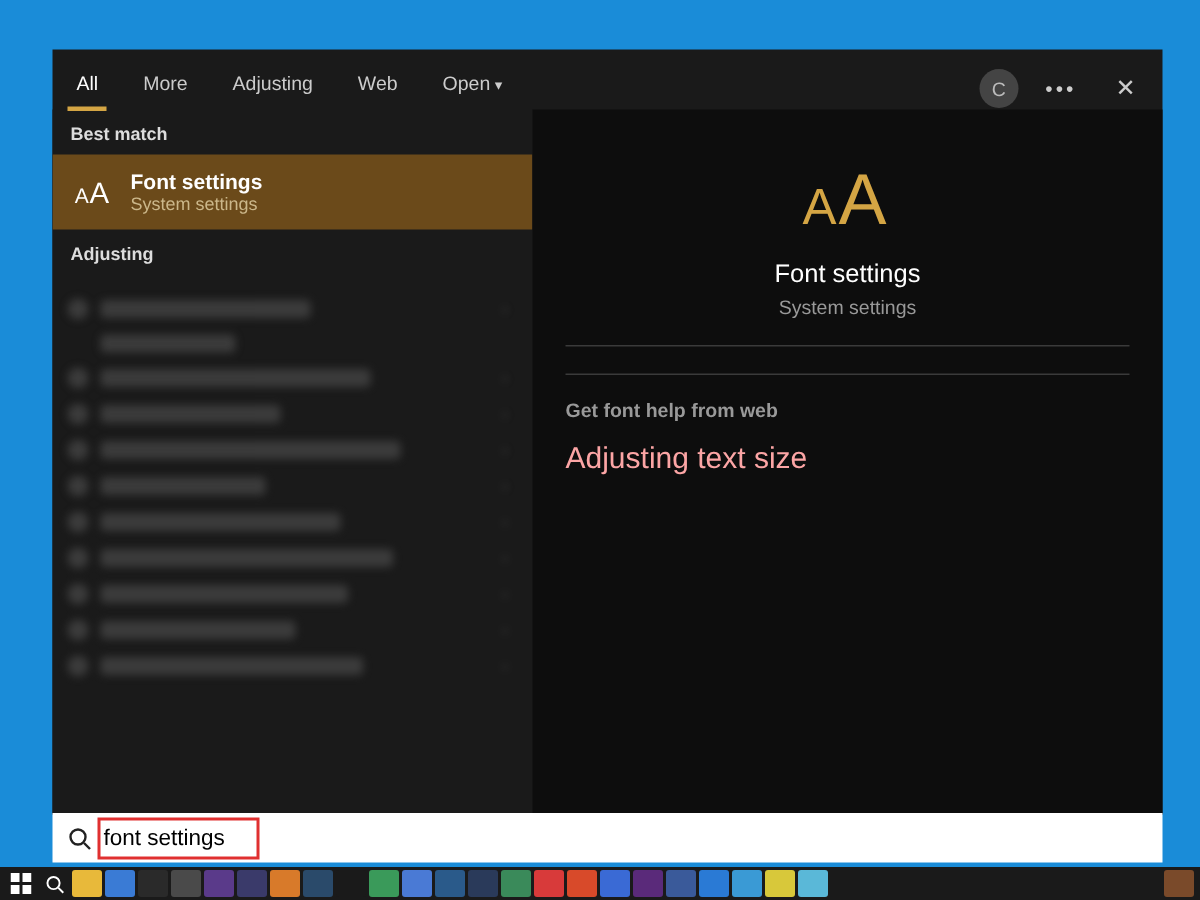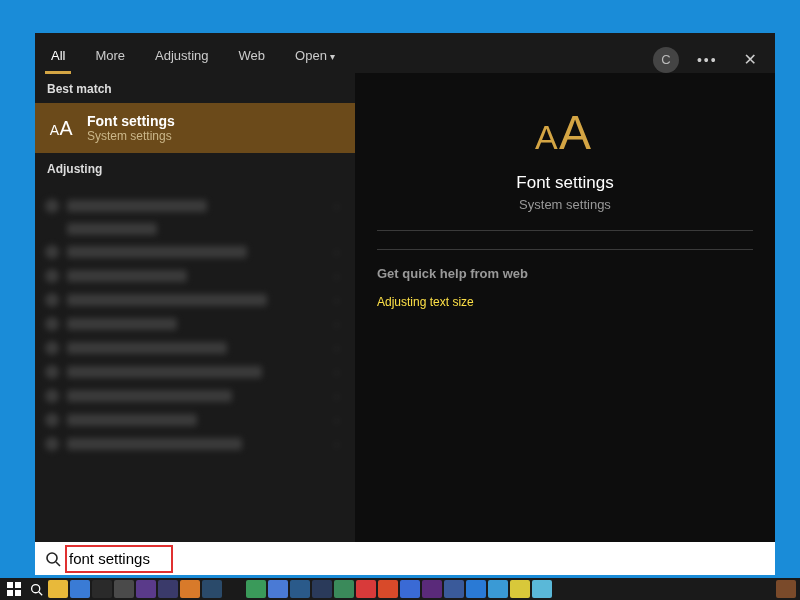--- a/index.html
+++ b/index.html
@@ -27,21 +27,21 @@
 .bline { height:12px; background:#444; border-radius:3px; }
 .bchev { width:10px; height:10px; color:#666; margin-left:auto; font-size:10px; }
 .right { flex:1; background:#0d0d0d; padding: 20px 22px; color:#ccc; display:flex; flex-direction:column; }
 .big-aa { align-self:center; margin-top:8px; }
 .r-title { text-align:center; color:#fff; font-size:17px; margin-top:12px; }
 .r-sub { text-align:center; color:#999; font-size:13px; margin-top:4px; }
 .hr { height:1px; background:#3a3a3a; margin:18px 0 0; }
 .open-row { display:flex; align-items:center; gap:14px; padding:14px 4px; color:#ddd; font-size:14px; cursor:pointer; }
 .open-icon { width:16px; height:16px; }
 .help-label { color:#999; font-size:13px; font-weight:600; margin-top:16px; }
-.help-link { color:#fde047; font-size:12px; margin-top:14px; cursor:pointer; }
+.help-link { color:#fca5a5; font-size:20px; margin-top:14px; cursor:pointer; }
 .search-bar { position:absolute; left:35px; bottom:25px; width:740px; height:33px; background:#fff; display:flex; align-items:center; padding:0 10px; }
 .search-icon { width:16px; height:16px; color:#333; }
 .search-input { border:none; outline:none; font-size:15px; margin-left:8px; flex:1; background:transparent; }
 .red-box { position:absolute; border:2px solid #e03030; left:65px; bottom:27px; width:108px; height:28px; pointer-events:none; }
 .taskbar { position:absolute; left:0; bottom:0; width:800px; height:22px; background:#1a1a1a; display:flex; align-items:center; padding:0 4px; gap:2px; }
 .tb-item { width:20px; height:18px; display:flex; align-items:center; justify-content:center; color:#fff; font-size:11px; cursor:pointer; }
 .tb-item.app { border-radius:2px; }
 svg { display:block; }
 </style>
 </head>
@@ -138,21 +138,21 @@
       <div class="big-aa">
         <svg viewBox="0 0 80 60" width="80" height="60">
             <text x="10" y="48" font-size="34" fill="#d4a544" font-family="Georgia">A</text>
             <text x="34" y="48" font-size="48" fill="#d4a544" font-family="Georgia">A</text>
           </svg>
       </div>
       <div class="r-title">Font settings</div>
       <div class="r-sub">System settings</div>
       <div class="hr"></div>
       <div class="hr"></div>
-      <div class="help-label">Get quick help from web</div>
+      <div class="help-label">Get font help from web</div>
       <div class="help-link">Adjusting text size</div>
     </div>
   </div>
 </div>
 
 <div class="search-bar">
   <span class="search-icon">
     <svg viewBox="0 0 16 16" width="16" height="16" stroke="#222" fill="none" stroke-width="1.6">
         <circle cx="7" cy="7" r="5"></circle>
         <line x1="11" y1="11" x2="15" y2="15"></line>

